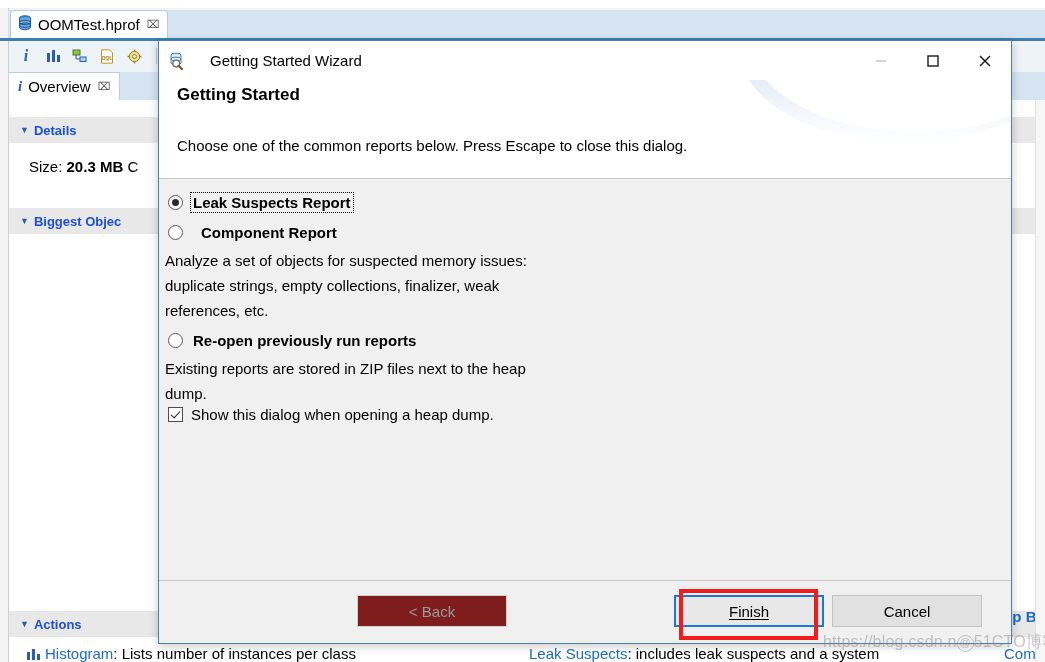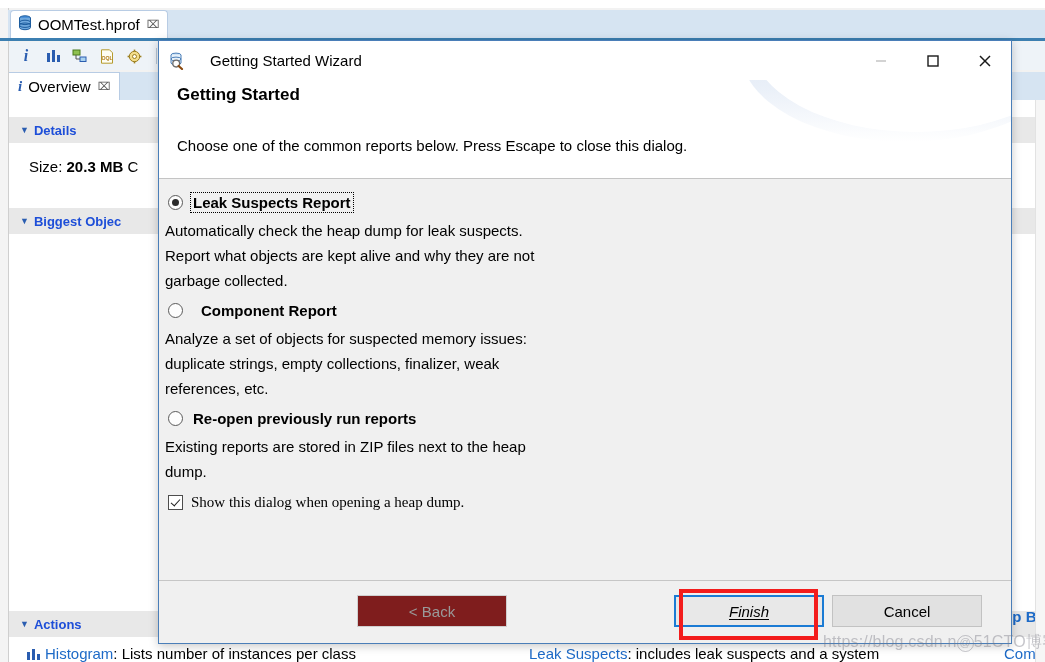--- a/index.html
+++ b/index.html
@@ -306,22 +306,20 @@
     line-height: 25px;
     padding-left: 6px;
     margin-top: 3px;
     color: #000;
   }
 
   .cb-row {
     display: flex;
     align-items: center;
     padding-left: 9px;
-    margin-top: 10px;
-    font-family: Liberation Serif, serif;
   }
   .checkbox {
     width: 15px; height: 15px;
     border: 1px solid #4d4d4d;
     background: #ffffff;
     box-sizing: border-box;
     position: relative;
     flex: 0 0 auto;
   }
   .checkbox.checked::after {
@@ -363,21 +361,20 @@
     background: #7f1d1d;
     border-color: #cfcfcf;
   }
   .dlg-btn.default {
     background: #e8e8e8;
     border: 2px solid #1b7bd4;
   }
   .btn-underline {
     text-decoration: underline;
     text-underline-offset: 2px;
-    font-style: italic;
   }
 
   .red-highlight {
     position: absolute;
     border: 4px solid #f31c1c;
     box-sizing: border-box;
     z-index: 40;
     pointer-events: none;
   }
 
@@ -582,23 +579,20 @@
     <div class="banner-title">Getting Started</div>
     <div class="banner-sub">Choose one of the common reports below. Press Escape to close this dialog.</div>
   </div>
 
   <div class="dlg-content">
 
     <div class="opt-row">
       <span class="radio checked"></span>
       <span class="opt-label focused">Leak Suspects Report</span>
     </div>
-    <div class="opt-desc" style="white-space:pre-line;">Automatically check the heap dump for leak suspects.
-Report what objects are kept alive and why they are not
-garbage collected.</div>
 
     <div class="opt-row" style="margin-top:4px;gap:8px;">
       <span class="radio"></span>
       <span class="opt-label">Component Report</span>
     </div>
     <div class="opt-desc" style="white-space:pre-line;">Analyze a set of objects for suspected memory issues:
 duplicate strings, empty collections, finalizer, weak
 references, etc.</div>
 
     <div class="opt-row" style="margin-top:4px;">

